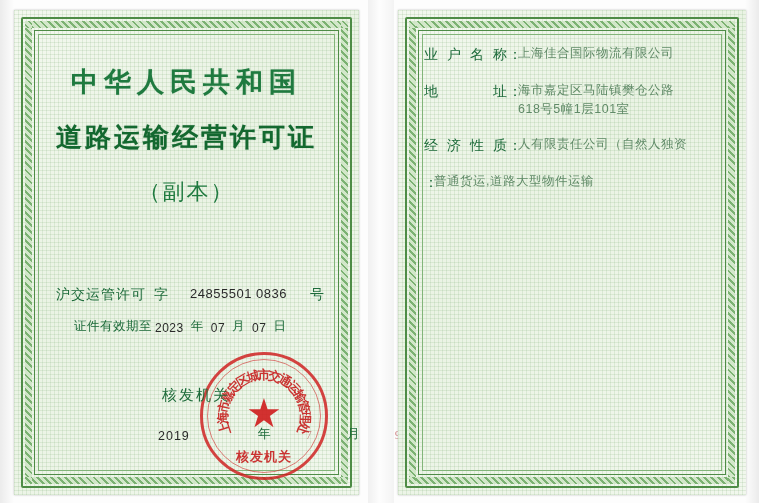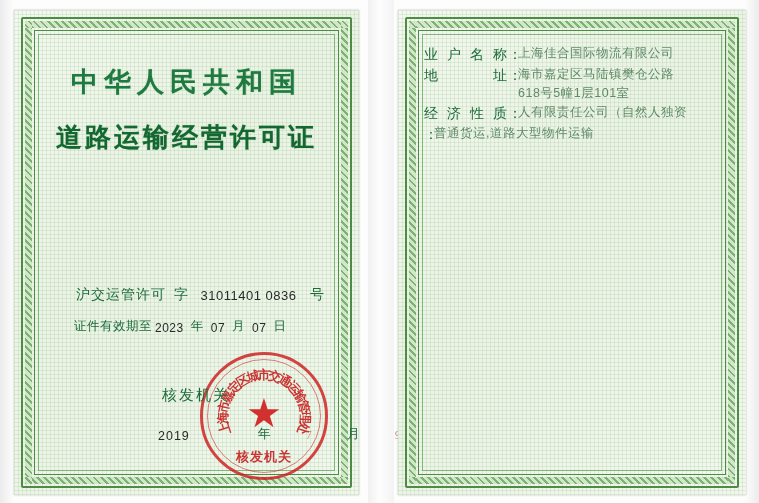--- a/index.html
+++ b/index.html
@@ -92,25 +92,24 @@
   .cert-sub {
     text-align: center;
     margin-top: 22px;
     font-size: 22px;
     letter-spacing: 2px;
     color: #1f7a3f;
   }
 
   .number-row {
     position: absolute;
-    left: 38px;
+    left: 18px;
     right: 10px;
     top: 246px;
     display: flex;
-    align-items: flex-end;
     font-size: 14px;
     color: #1d6b3a;
     letter-spacing: 1px;
   }
   .number-row .lbl { white-space: nowrap; }
   .number-row .zi { margin: 0 8px; }
   .number-row .num-line {
     flex: 1;
     text-align: center;
     font-family: "Liberation Sans", sans-serif;
@@ -238,20 +237,21 @@
     height: 485px;
   }
   .right-content {
     position: absolute;
     inset: 34px 26px 26px 26px;
     color: #1d6b3a;
   }
   .field {
     display: flex;
     align-items: flex-start;
+    margin-bottom: 16px;
     font-size: 14px;
     letter-spacing: 1px;
     line-height: 1.5;
   }
   .field .f-label {
     width: 84px;
     flex: 0 0 84px;
     text-align: justify;
     text-align-last: justify;
     color: #1d6b3a;
@@ -303,25 +303,26 @@
     <div class="frame-guilloche"></div>
     <div class="frame-inner"></div>
     <div class="frame-thin"></div>
 
     <div class="left-content">
 
       <div class="nation-title">中华人民共和国</div>
 
       <div class="cert-title">道路运输经营许可证</div>
 
+      <div class="cert-sub">（副本）</div>
 
       <div class="number-row">
         <span class="lbl">沪交运管许可</span>
         <span class="zi">字</span>
-        <span class="num-line">31011401 0836</span>
+        <span class="num-line">24855501 0836</span>
         <span class="hao">号</span>
       </div>
 
       <div class="valid-row">
         <span>证件有效期至</span>
         <span class="val">2023</span>
         <span class="unit">年</span>
         <span class="val">07</span>
         <span class="unit">月</span>
         <span class="val">07</span>

